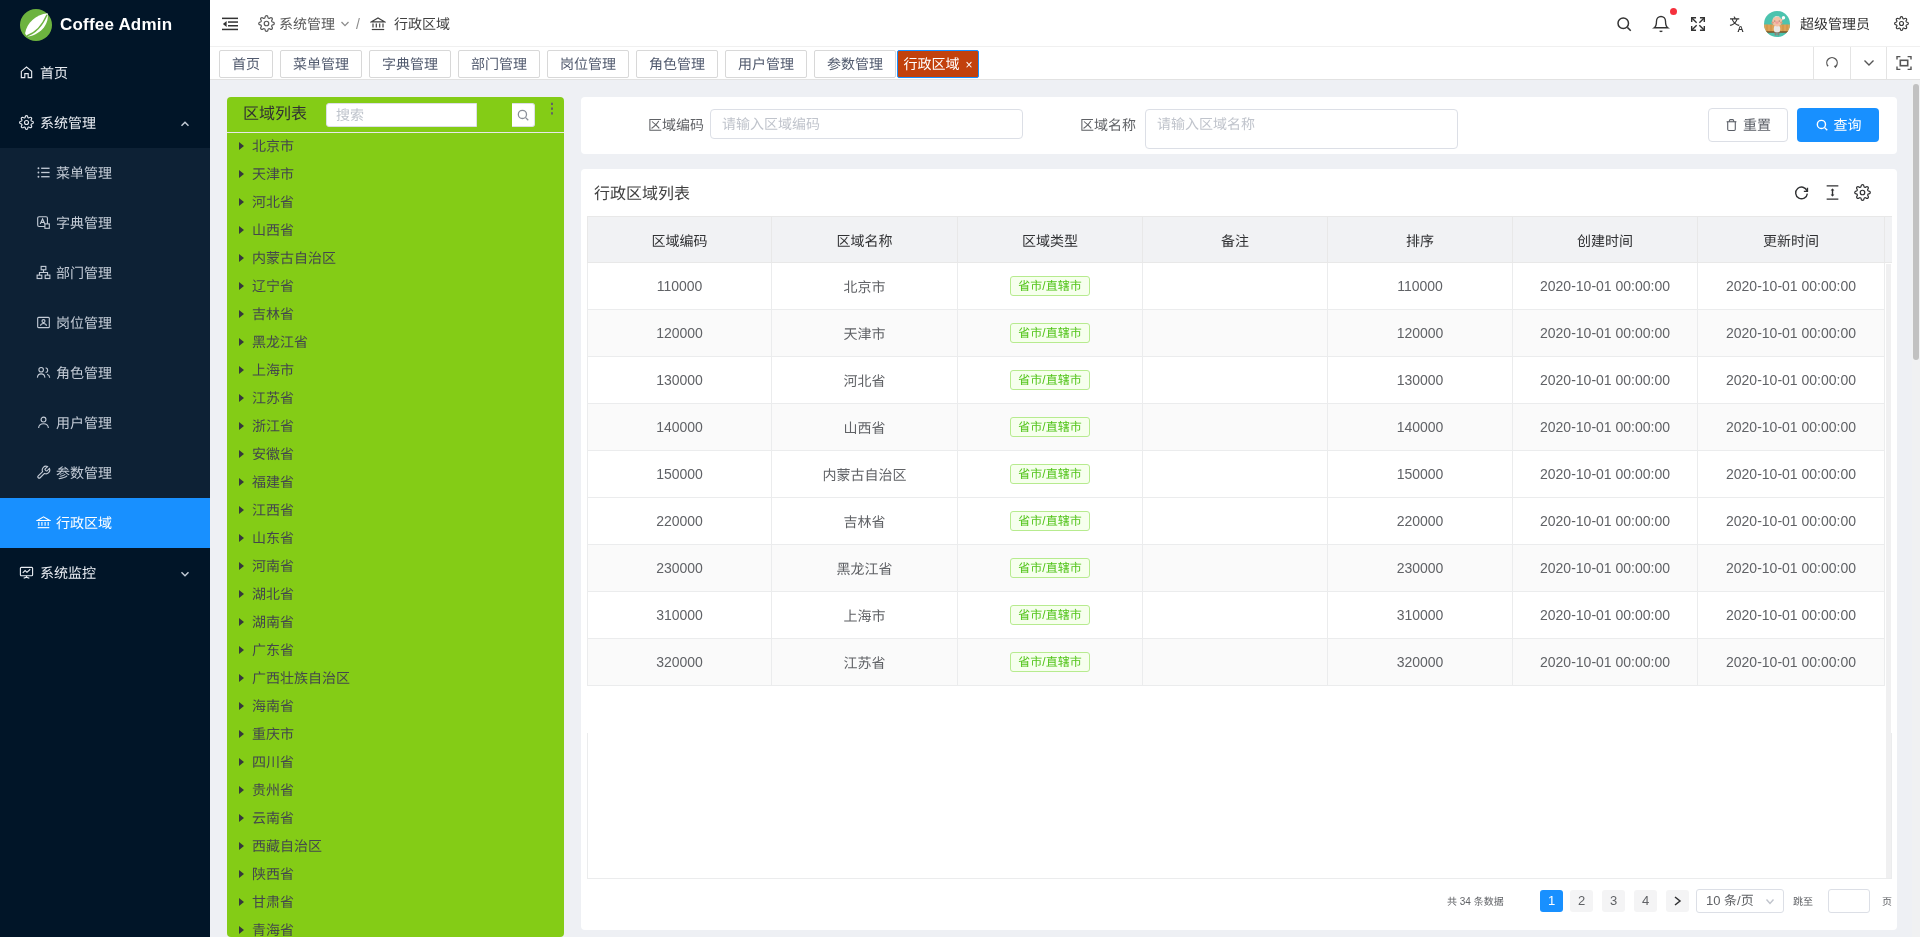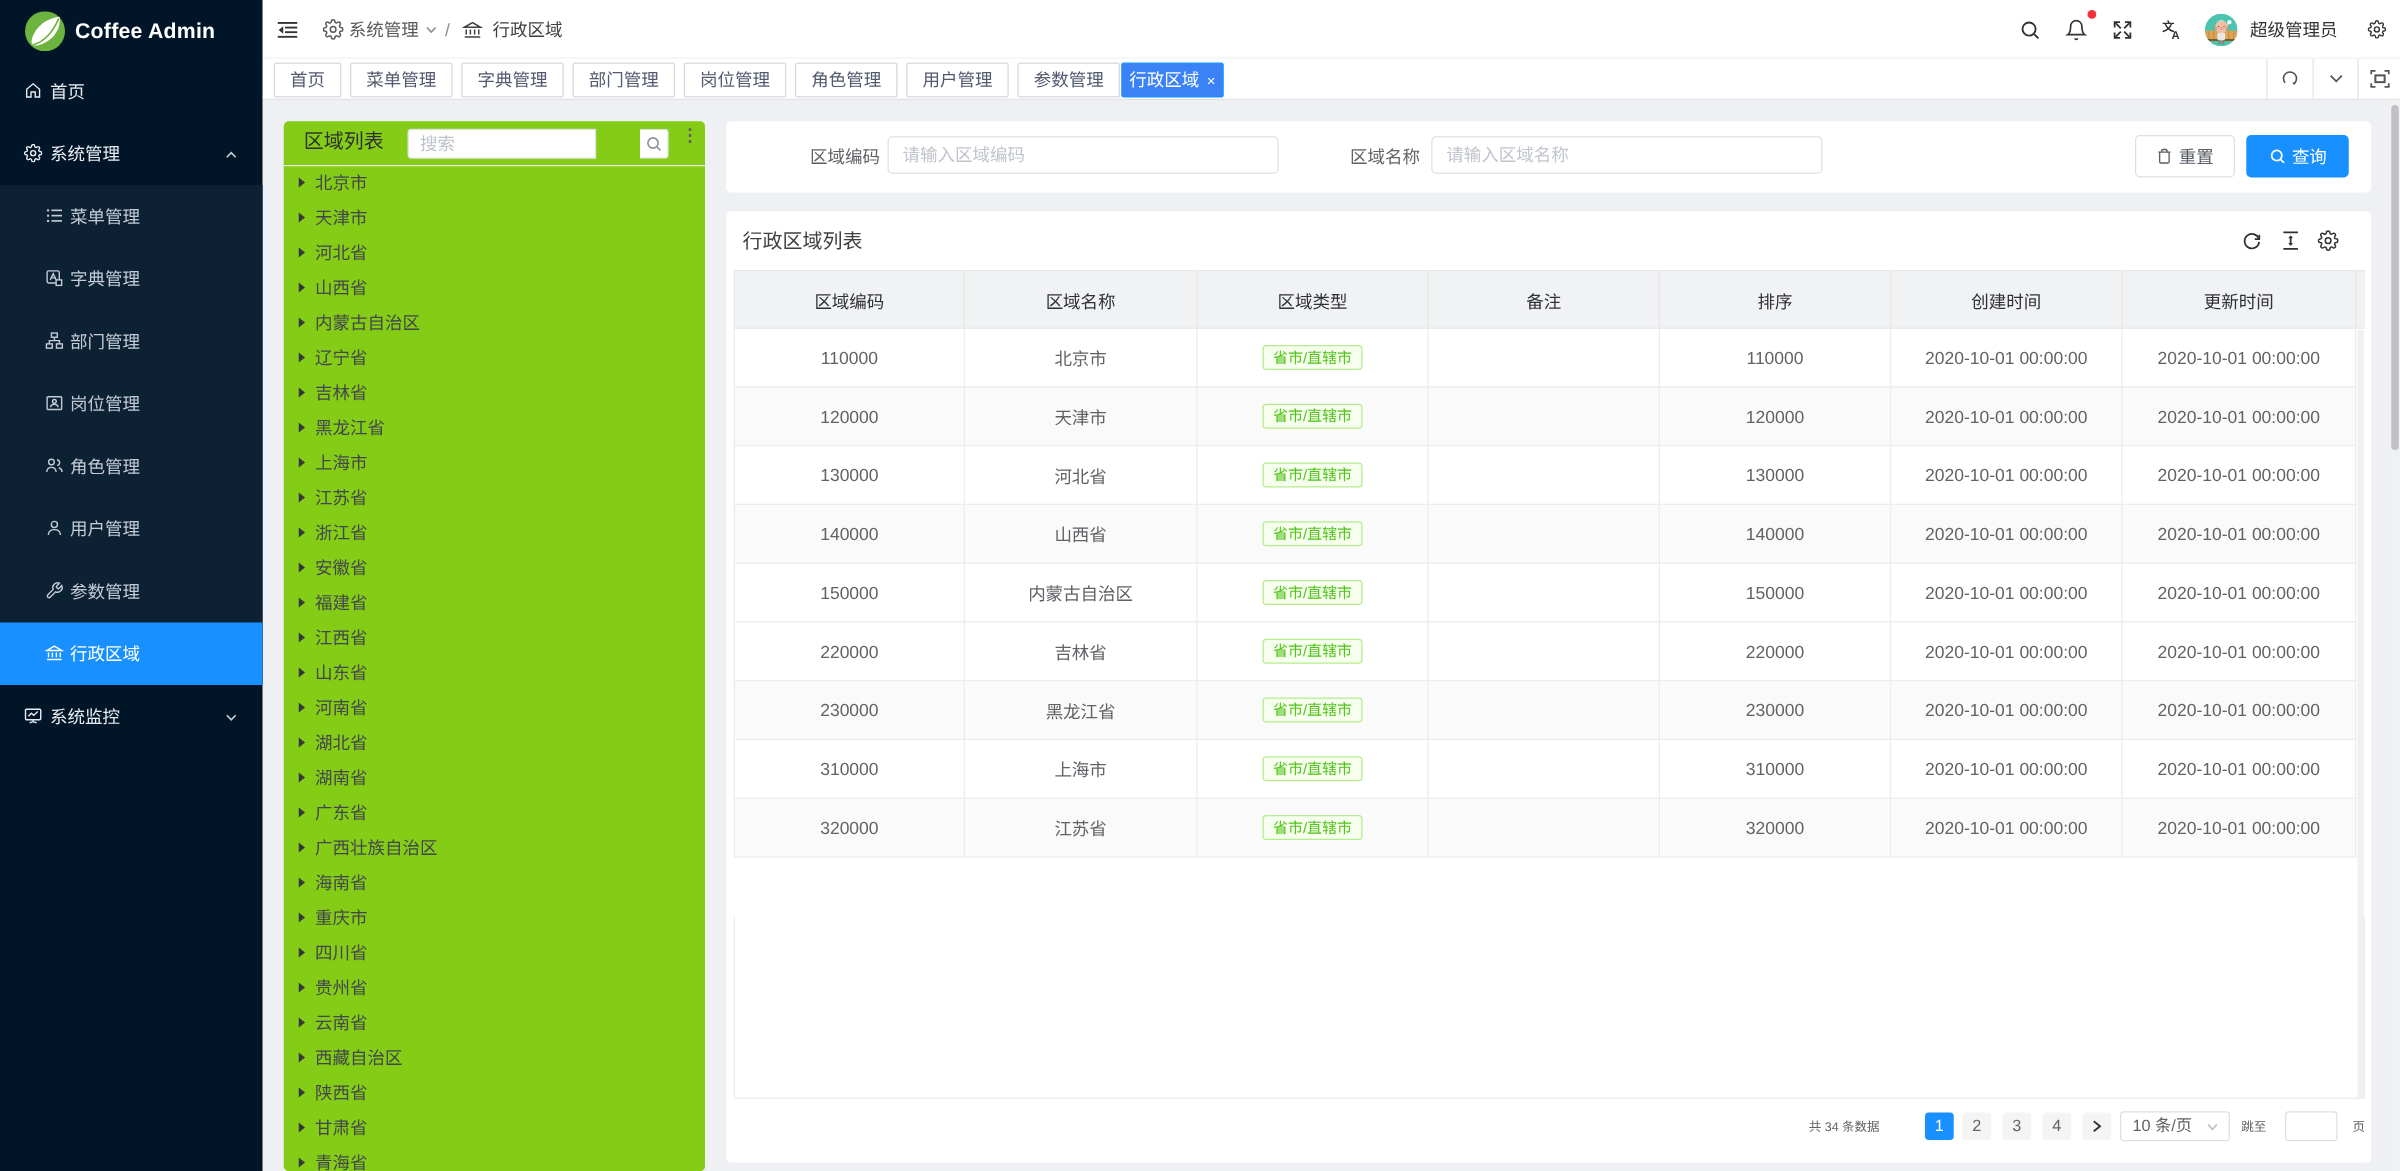--- a/index.html
+++ b/index.html
@@ -20,21 +20,21 @@
 .sitem .mtx{position:absolute;left:56px;top:16px;line-height:18px;color:#c3cbd6}
 .sitem.active{background:#1890ff}
 .sitem.active .mtx{color:#fff}
 
 #header{position:absolute;left:210px;top:0;width:1710px;height:47px;background:#fff;border-bottom:1px solid #f0f0f0;z-index:4}
 .hic{position:absolute;top:15px;width:18px;height:18px}
 .btxt{position:absolute;top:16px;font-size:14px;line-height:16px}
 
 #tabbar{position:absolute;left:210px;top:47px;width:1710px;height:33px;background:#fff;border-bottom:1px solid #e2e2e2;z-index:4}
 .tab{position:absolute;top:3px;height:28px;border:1px solid #d8d8d8;border-radius:2px;background:#fff;font-size:14px;color:#515a6e;text-align:center;line-height:26px}
-.tab.act{background:#3b82f6;border-color:#1890ff;color:#fff}
+.tab.act{background:#c2410c;border-color:#1890ff;color:#fff}
 .tbtn{position:absolute;top:0;height:32px;border-left:1px solid #e4e4e4}
 
 #treecard{position:absolute;left:227px;top:97px;width:337px;height:840px;background:#84cc16;border-radius:4px}
 #searchcard{position:absolute;left:581px;top:97px;width:1316px;height:57px;background:#fff;border-radius:4px}
 #tablecard{position:absolute;left:581px;top:169px;width:1316px;height:761px;background:#fff;border-radius:4px}
 .inp{position:absolute;border:1px solid #dcdfe6;border-radius:4px;background:#fff;font-size:14px;color:#c0c4cc}
 .lbl{position:absolute;font-size:14px;color:#606266}
 
 .titem{position:absolute;left:0;width:337px;height:28px;font-size:14px;color:#43464d}
 .titem .car{position:absolute;left:12px;top:10px;width:0;height:0;border-top:4.5px solid transparent;border-bottom:4.5px solid transparent;border-left:5.5px solid #36383d}
@@ -390,21 +390,21 @@
     <div class="titem" style="top:819px">
         <span class="car"></span>
         <span class="ttx">青海省</span>
       </div>
   </div>
 </div>
 <div id="searchcard">
   <div class="lbl" style="left:67px;top:17px">区域编码</div>
   <div class="inp" style="left:129px;top:12px;width:313px;height:30px;line-height:28px;padding-left:11px">请输入区域编码</div>
   <div class="lbl" style="left:499px;top:17px">区域名称</div>
-  <div class="inp" style="left:564px;top:12px;width:313px;height:30px;line-height:28px;padding-left:11px">请输入区域名称</div>
+  <div class="inp" style="left:564px;top:12px;width:313px;height:40px;line-height:28px;padding-left:11px">请输入区域名称</div>
   <div style="position:absolute;left:1127px;top:11px;width:80px;height:34px;border:1px solid #dcdfe6;border-radius:4px;background:#fff;text-align:center;font-size:14px;color:#5a5e66;line-height:32px"><svg style="display:inline-block;vertical-align:-2px;margin-right:5px" width="13" height="14" viewBox="0 0 24 24" fill="none" stroke="#5a5e66" stroke-width="2">
         <path d="M3 6h18"></path>
         <path d="M19 6v14a2 2 0 0 1-2 2H7a2 2 0 0 1-2-2V6m3 0V4a2 2 0 0 1 2-2h4a2 2 0 0 1 2 2v2"></path>
       </svg>重置</div>
   <div style="position:absolute;left:1216px;top:11px;width:82px;height:34px;border-radius:4px;background:#1890ff;text-align:center;font-size:14px;color:#fff;line-height:34px"><svg style="display:inline-block;vertical-align:-2px;margin-right:5px" width="14" height="14" viewBox="0 0 24 24" fill="none" stroke="#fff" stroke-width="2.4">
         <circle cx="11" cy="11" r="7"></circle>
         <line x1="16.5" y1="16.5" x2="21" y2="21"></line>
       </svg>查询</div>
 </div>
 <div id="tablecard">

